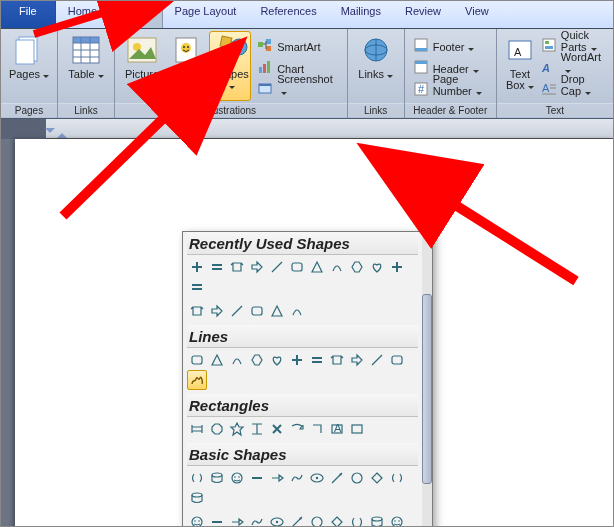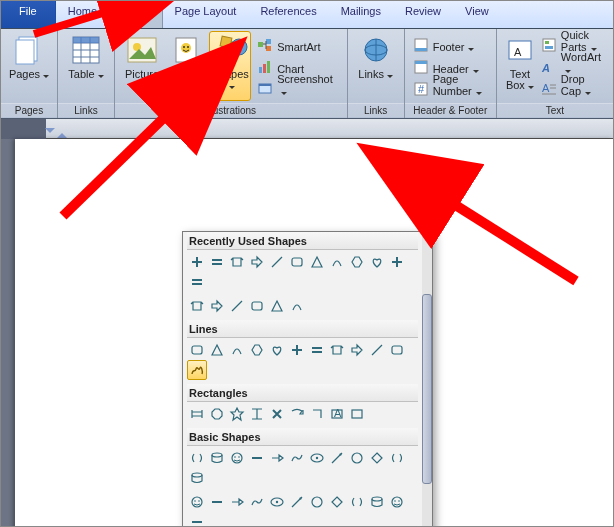--- a/index.html
+++ b/index.html
@@ -29,21 +29,21 @@
   .ruler-dark{position:absolute;left:0;top:0;width:45px;height:20px;background:#5a6276;}
   .tri{position:absolute;top:9px;width:0;height:0;border:5px solid transparent;}
   .tri.down{border-top-color:#8099cc;left:44px;}
   .tri.up{border-bottom-color:#8099cc;left:56px;}
   .page{position:absolute;left:14px;right:0;top:20px;bottom:0;background:#fff;box-shadow:-2px 0 4px rgba(0,0,0,.35);}
   
   .gallery{position:absolute;left:181px;top:112px;width:251px;height:415px;background:#f2f2f2;border:1px solid #7a7a7a;box-shadow:3px 3px 8px rgba(0,0,0,.35);overflow:hidden;z-index:10;}
   .gallery-inner{position:absolute;left:0;top:0;right:10px;bottom:0;overflow:hidden;padding:0 4px 4px 4px;}
   .gallery .scrollbar{position:absolute;right:0;top:0;width:10px;height:100%;background:#e4e4e4;}
   .gallery .thumb{position:absolute;right:0;top:62px;width:10px;height:190px;background:linear-gradient(90deg,#d0d6e2,#aeb8cc);border:1px solid #7c88a2;border-radius:3px;}
-  .g-head{font-weight:bold;font-size:11px;padding:3px 2px 2px 2px;border-bottom:1px solid #c0c0c0;background:linear-gradient(#f7f7f7,#e8e8e8);margin-top:2px;}
+  .g-head{font-weight:bold;font-size:15px;padding:3px 2px 2px 2px;border-bottom:1px solid #c0c0c0;background:linear-gradient(#f7f7f7,#e8e8e8);margin-top:2px;font-style:italic;}
   .g-head:first-child{margin-top:0;}
   .g-grid{display:flex;flex-wrap:wrap;padding:2px 0;}
   .shape{width:20px;height:20px;display:flex;align-items:center;justify-content:center;border:1px solid transparent;border-radius:2px;}
   .shape svg{display:block;}
   .shape.hi{background:linear-gradient(#fff0bf,#ffd664);border-color:#c79a00;}
   
   .arrow{position:absolute;z-index:50;}
   
   .ic16{width:16px;height:16px;}
 </style>

